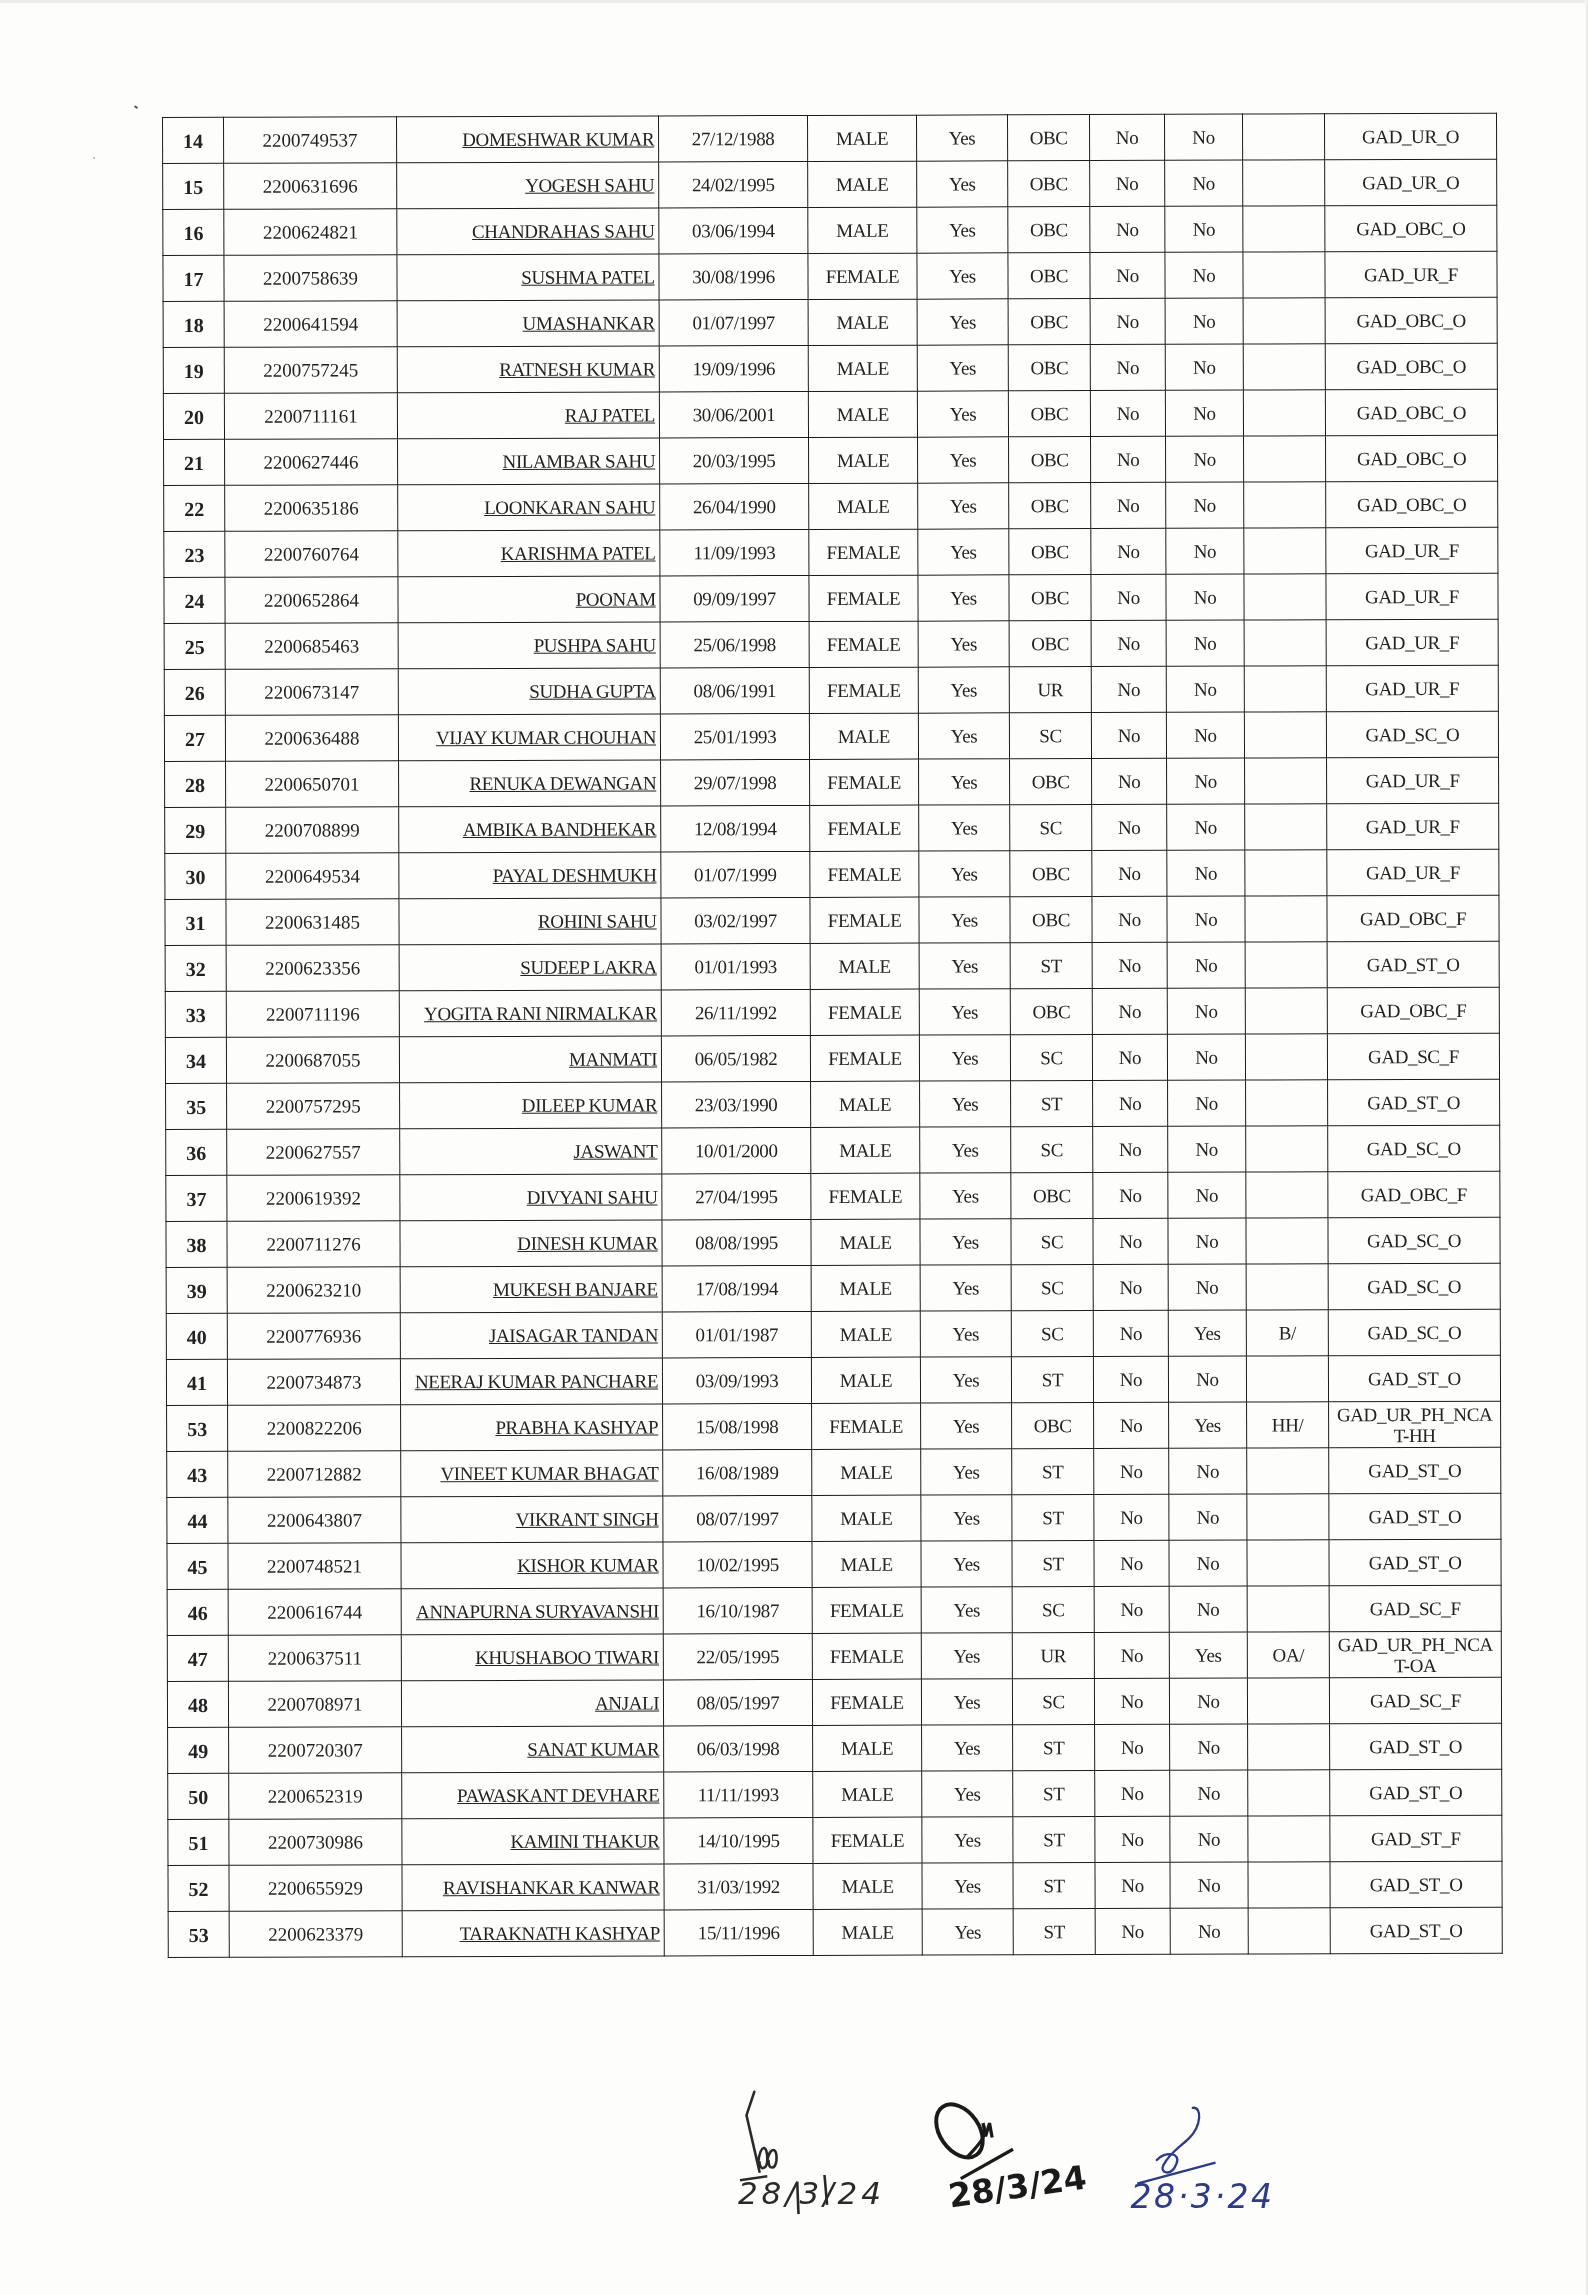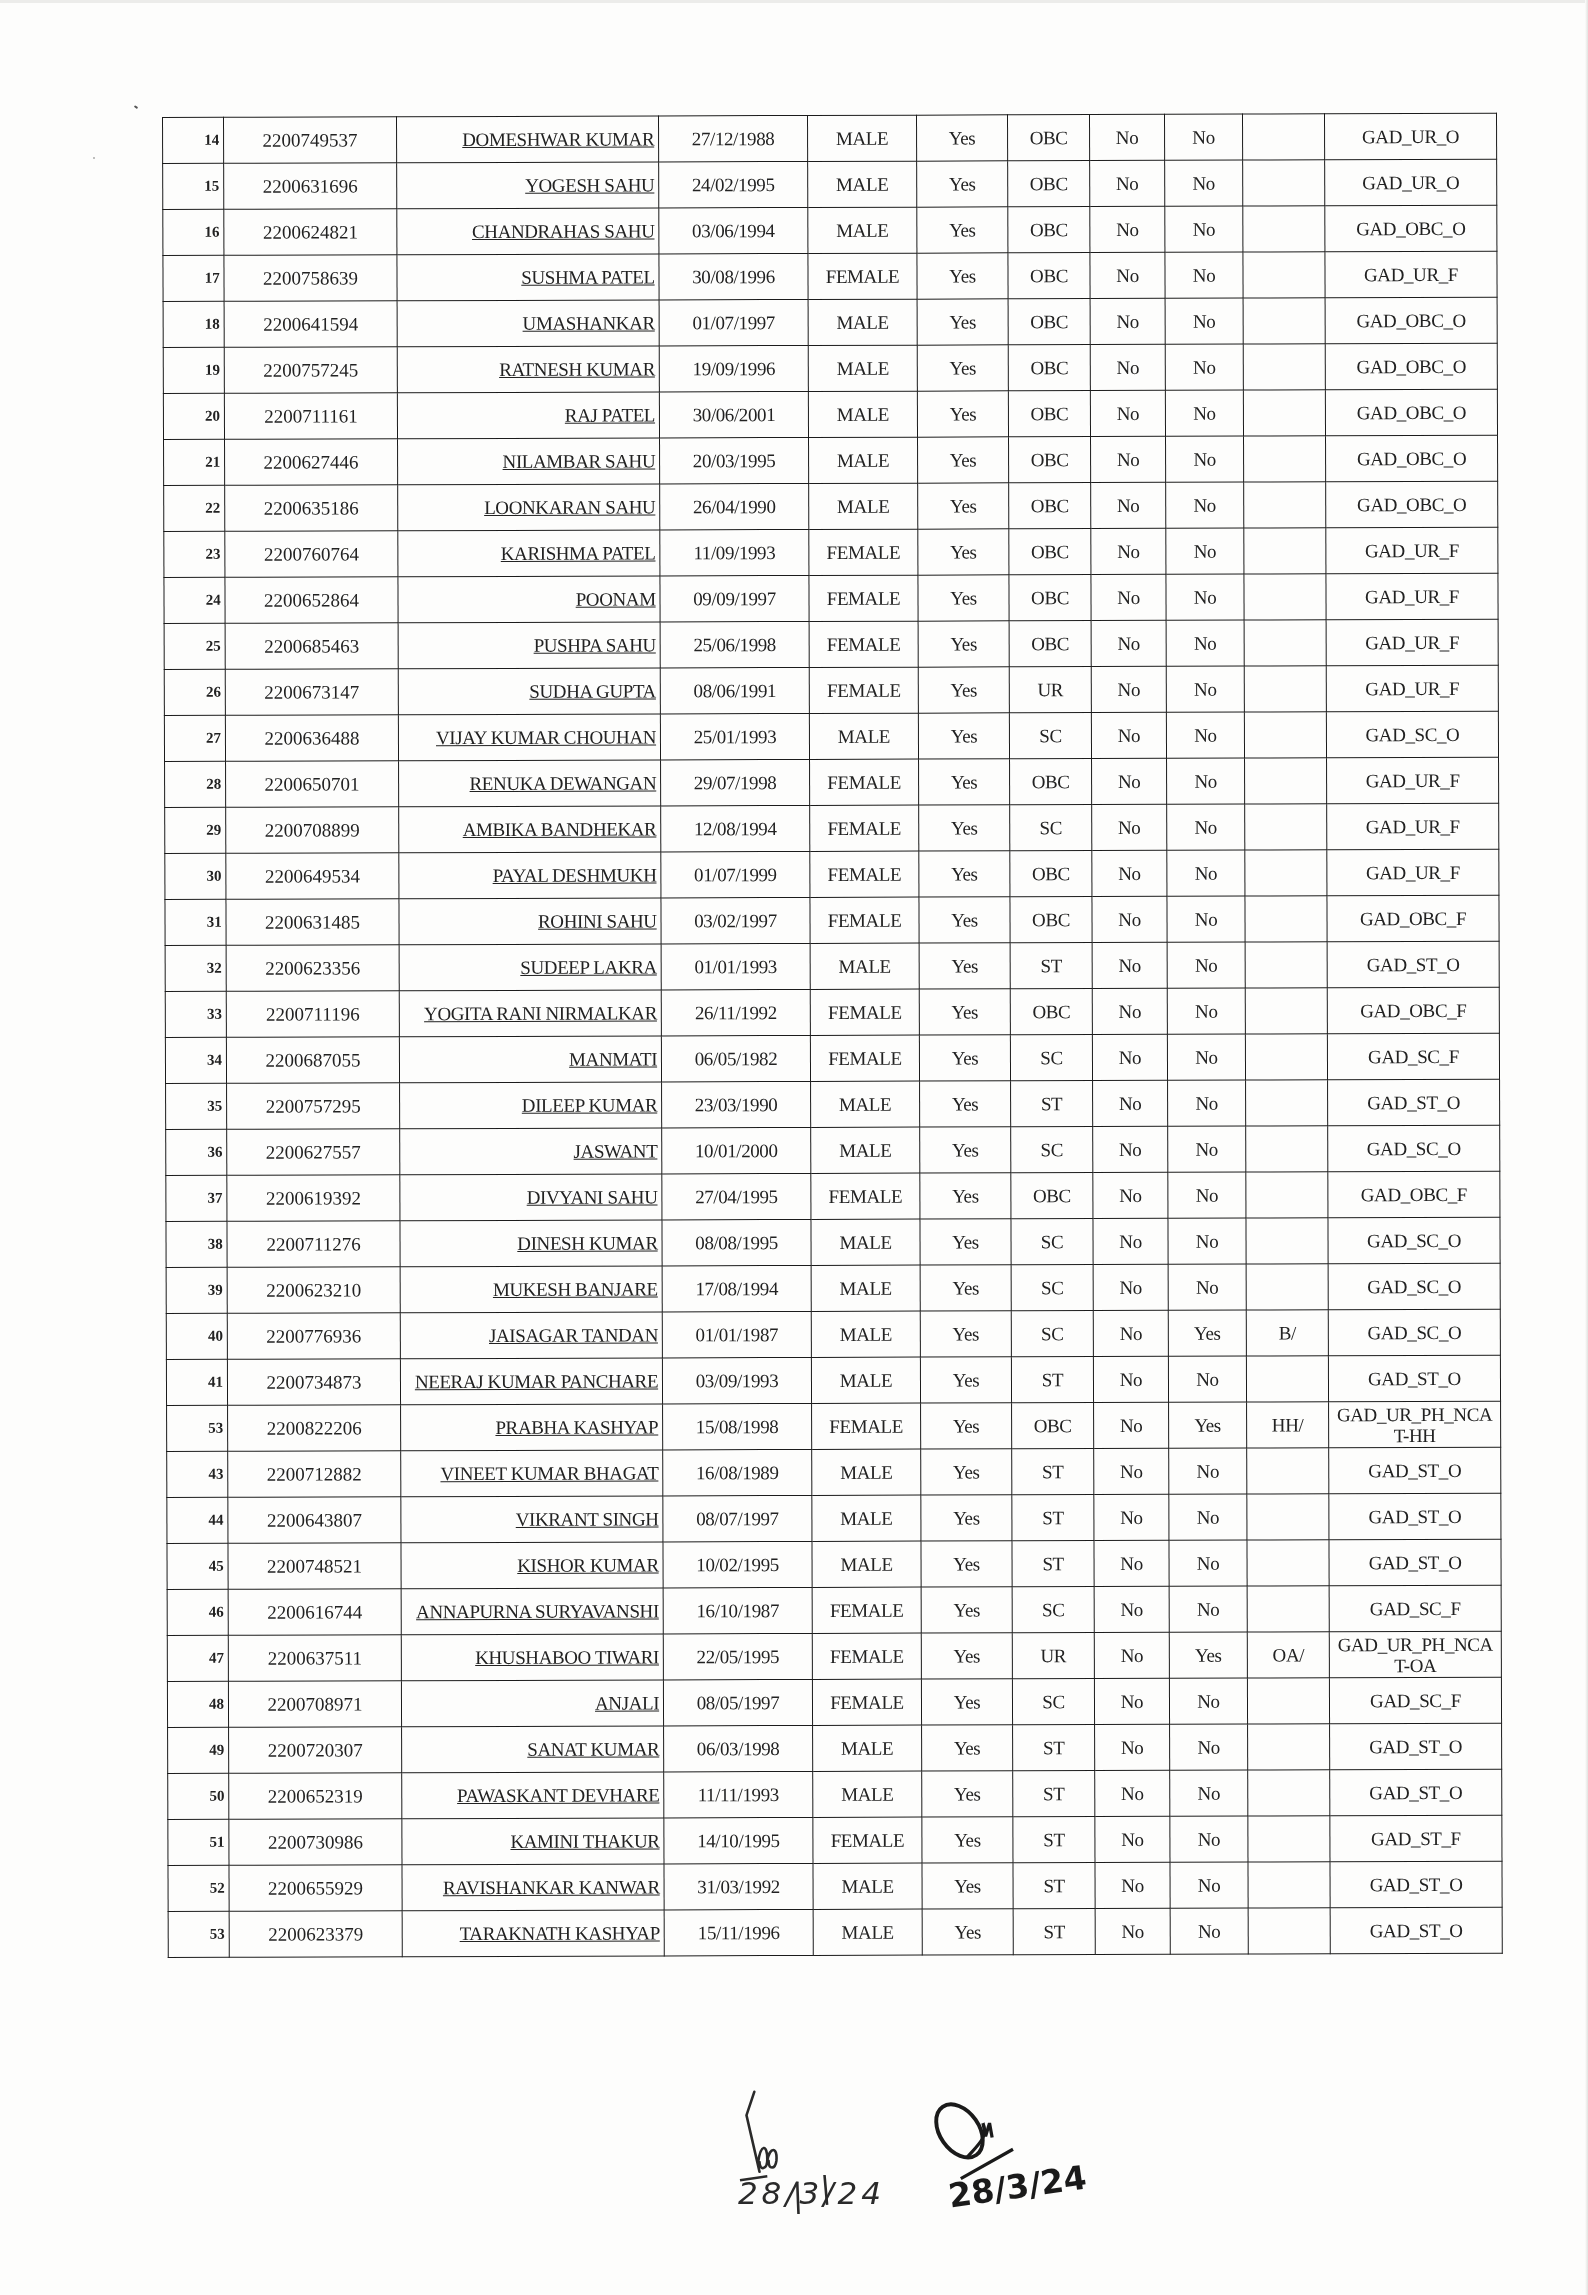--- a/index.html
+++ b/index.html
@@ -36,21 +36,21 @@
     height: 45px;
     padding: 0 3.9px;
     font-size: 19px;
     text-align: center;
     vertical-align: middle;
     letter-spacing: -0.4px;
     line-height: 1.0;
     white-space: nowrap;
     overflow: hidden;
   }
-  table.roster td.sno { font-weight: bold; font-size: 15px; letter-spacing: 0; text-align: right; }
+  table.roster td.sno { font-weight: bold; font-size: 20px; letter-spacing: 0; }
   table.roster td.name { text-align: right; white-space: normal; line-height: 19.6px; text-decoration: underline; }
   table.roster td.post { white-space: normal; line-height: 21px; }
   table.roster td.appno { letter-spacing: 0; }
 
   .signatures { position: absolute; left: 12px; top: 0; width: 100%; height: 100%; pointer-events: none; }
   .sig { position: absolute; pointer-events: auto; }
   .sig svg { overflow: visible; }
 </style>
 </head>
 <body>
@@ -609,14 +609,21 @@
   </div>
 
   <div class="sig" style="left:916px; top:2097px;">
     <svg width="170" height="124" viewBox="0 0 260 190">
       <ellipse cx="48" cy="52" rx="30" ry="45" transform="rotate(-35 48 52)" stroke="#1a1a1a" stroke-width="6" fill="none"></ellipse>
       <path d="M60 92 C80 70 92 60 84 40 M84 40 L88 60 L94 40 L98 62 M50 125 L130 80" stroke="#1a1a1a" stroke-width="5" fill="none"></path>
     </svg>
     <span style="position:absolute; left:19.6px; top:70px; font-family:'DejaVu Sans',sans-serif; font-size:33px; font-weight:bold; color:#1a1a1a; transform:rotate(-8deg); display:inline-block;">28/3/24</span>
   </div>
 
+  <div class="sig" style="left:1112px; top:2100px;">
+    <svg width="170" height="124" viewBox="0 0 260 190">
+      <path d="M105 12 C120 10 118 40 100 58 C86 72 70 80 60 100 C54 112 72 118 80 98 C88 80 62 78 50 92" stroke="#2b3a8c" stroke-width="3.5" fill="none" stroke-linecap="round"></path>
+      <path d="M20 128 L140 96" stroke="#2b3a8c" stroke-width="3.5" fill="none"></path>
+    </svg>
+    <span style="position:absolute; left:6.5px; top:77px; font-family:'DejaVu Sans',sans-serif; font-size:33px; color:#2b3a8c; font-style:italic; letter-spacing:2.6px;">28·3·24</span>
+  </div>
 </div>
 
 
 </body></html>

